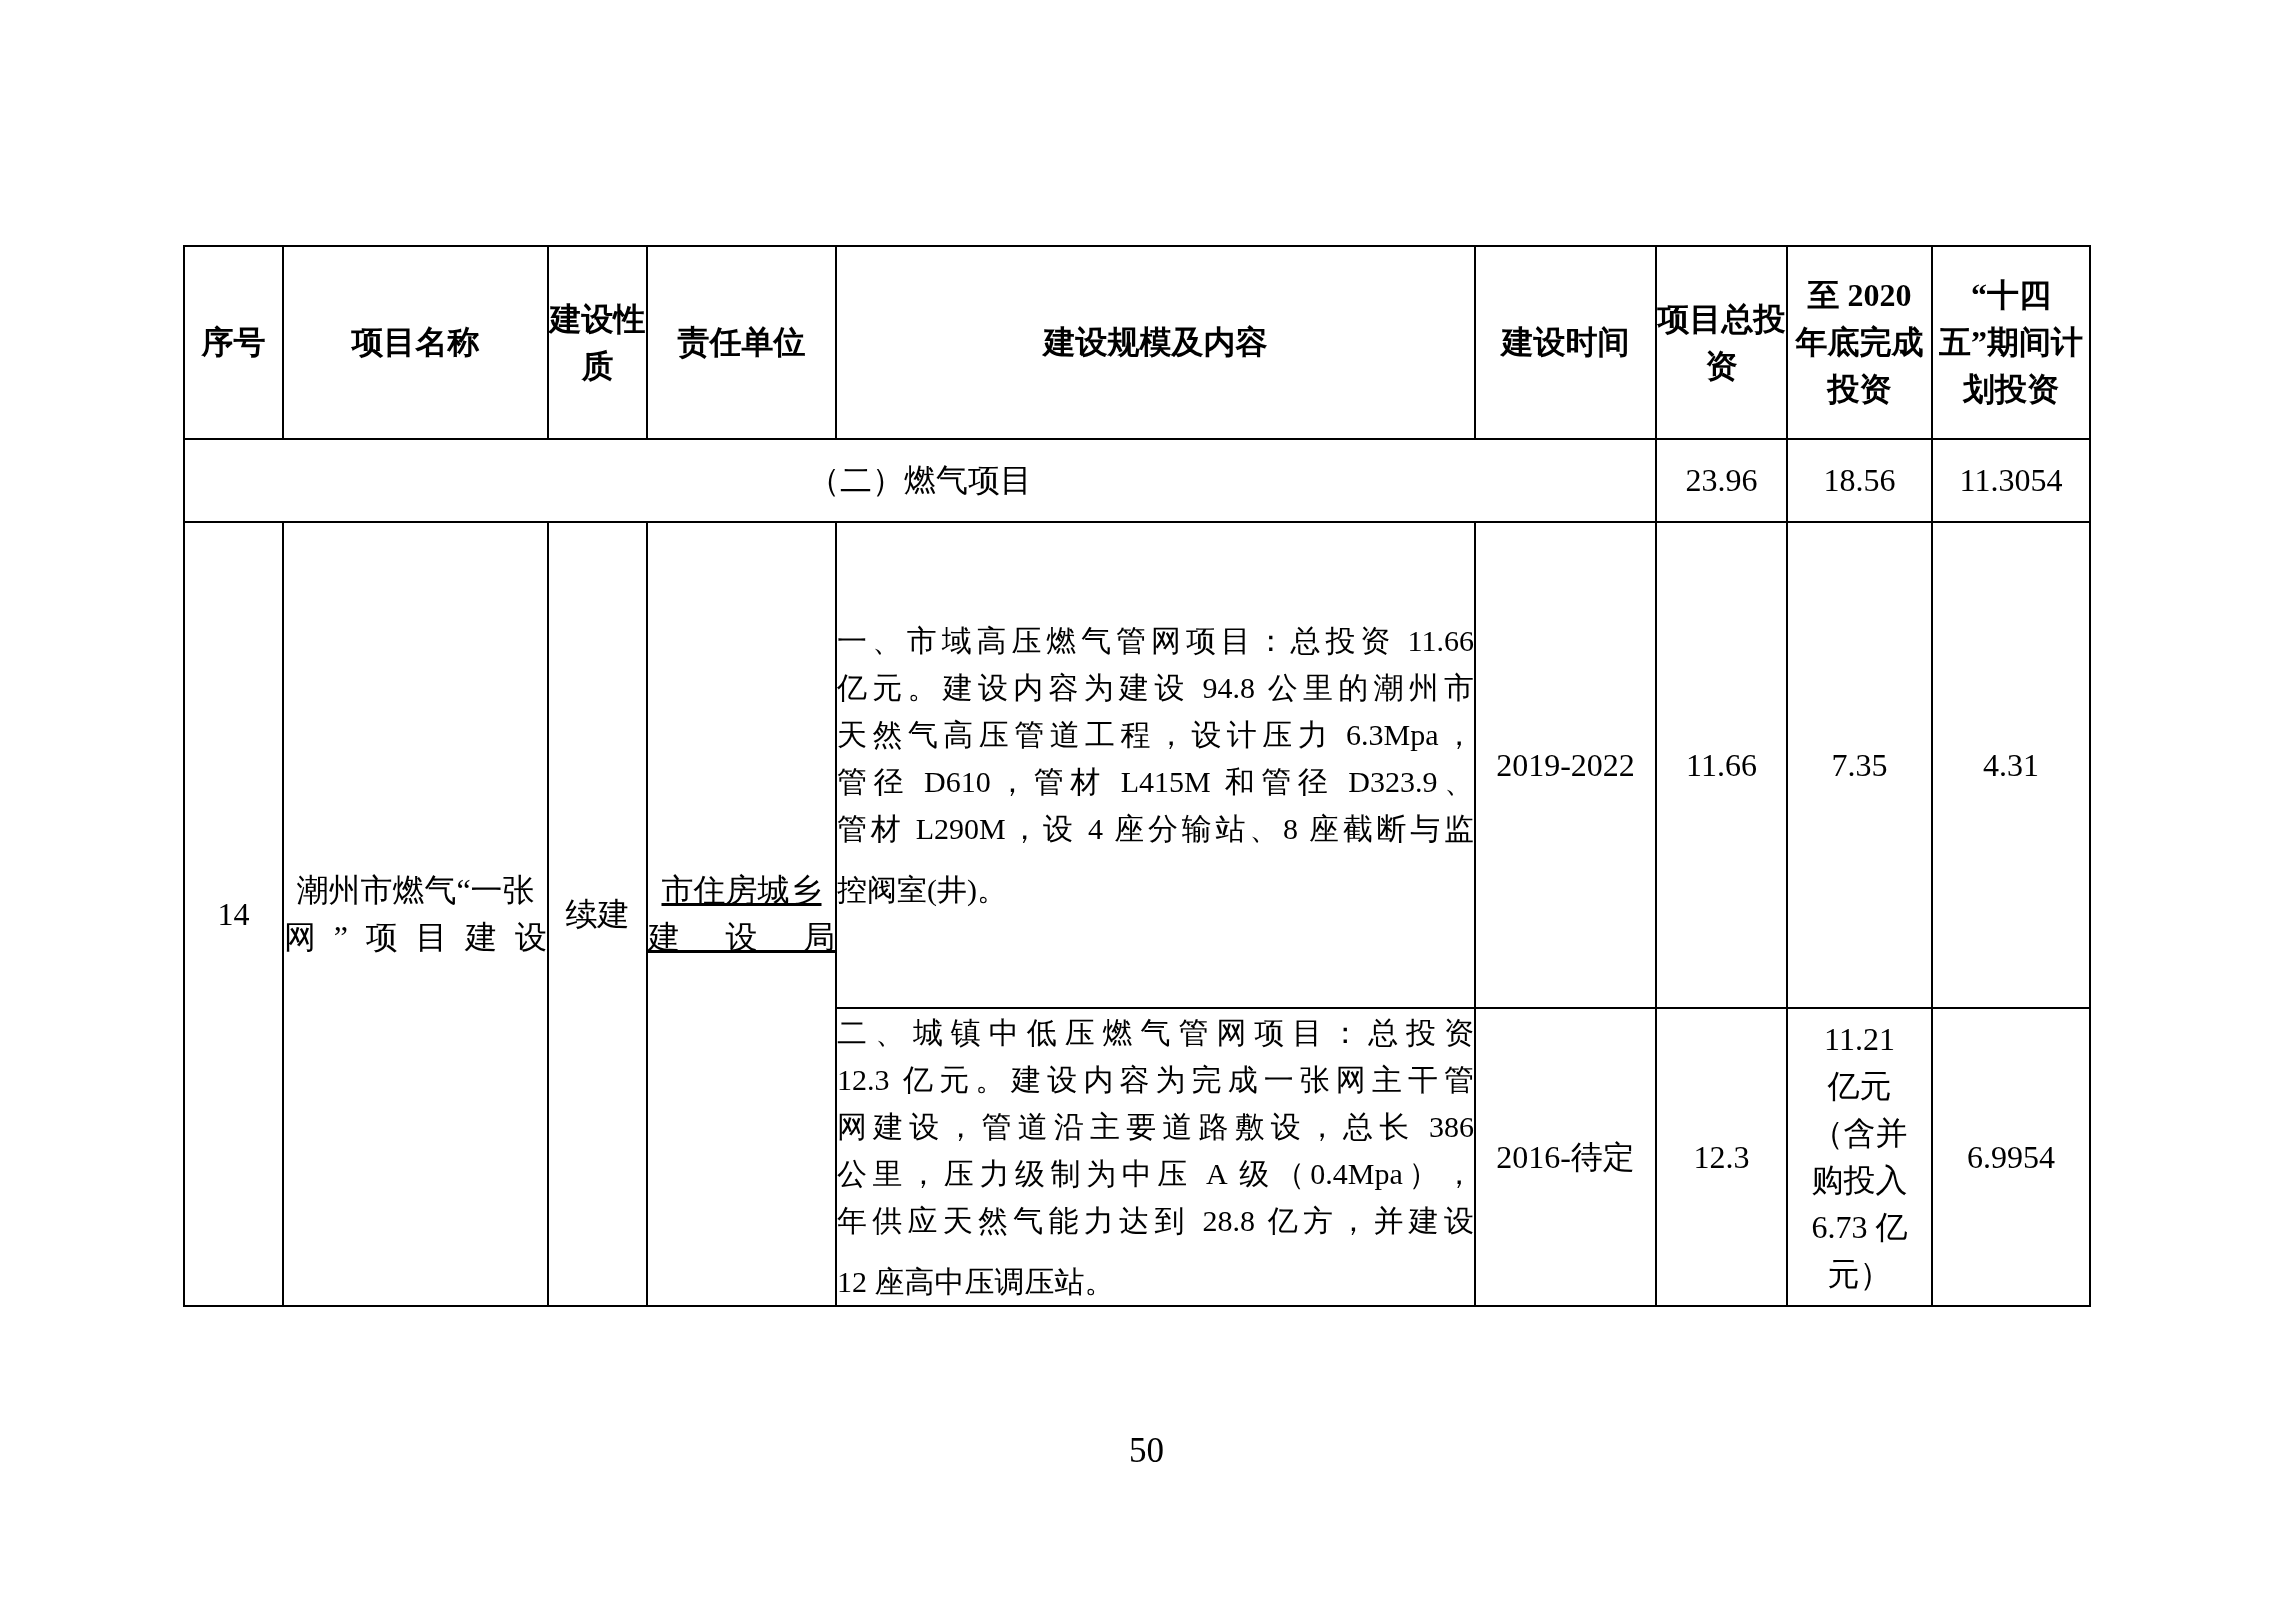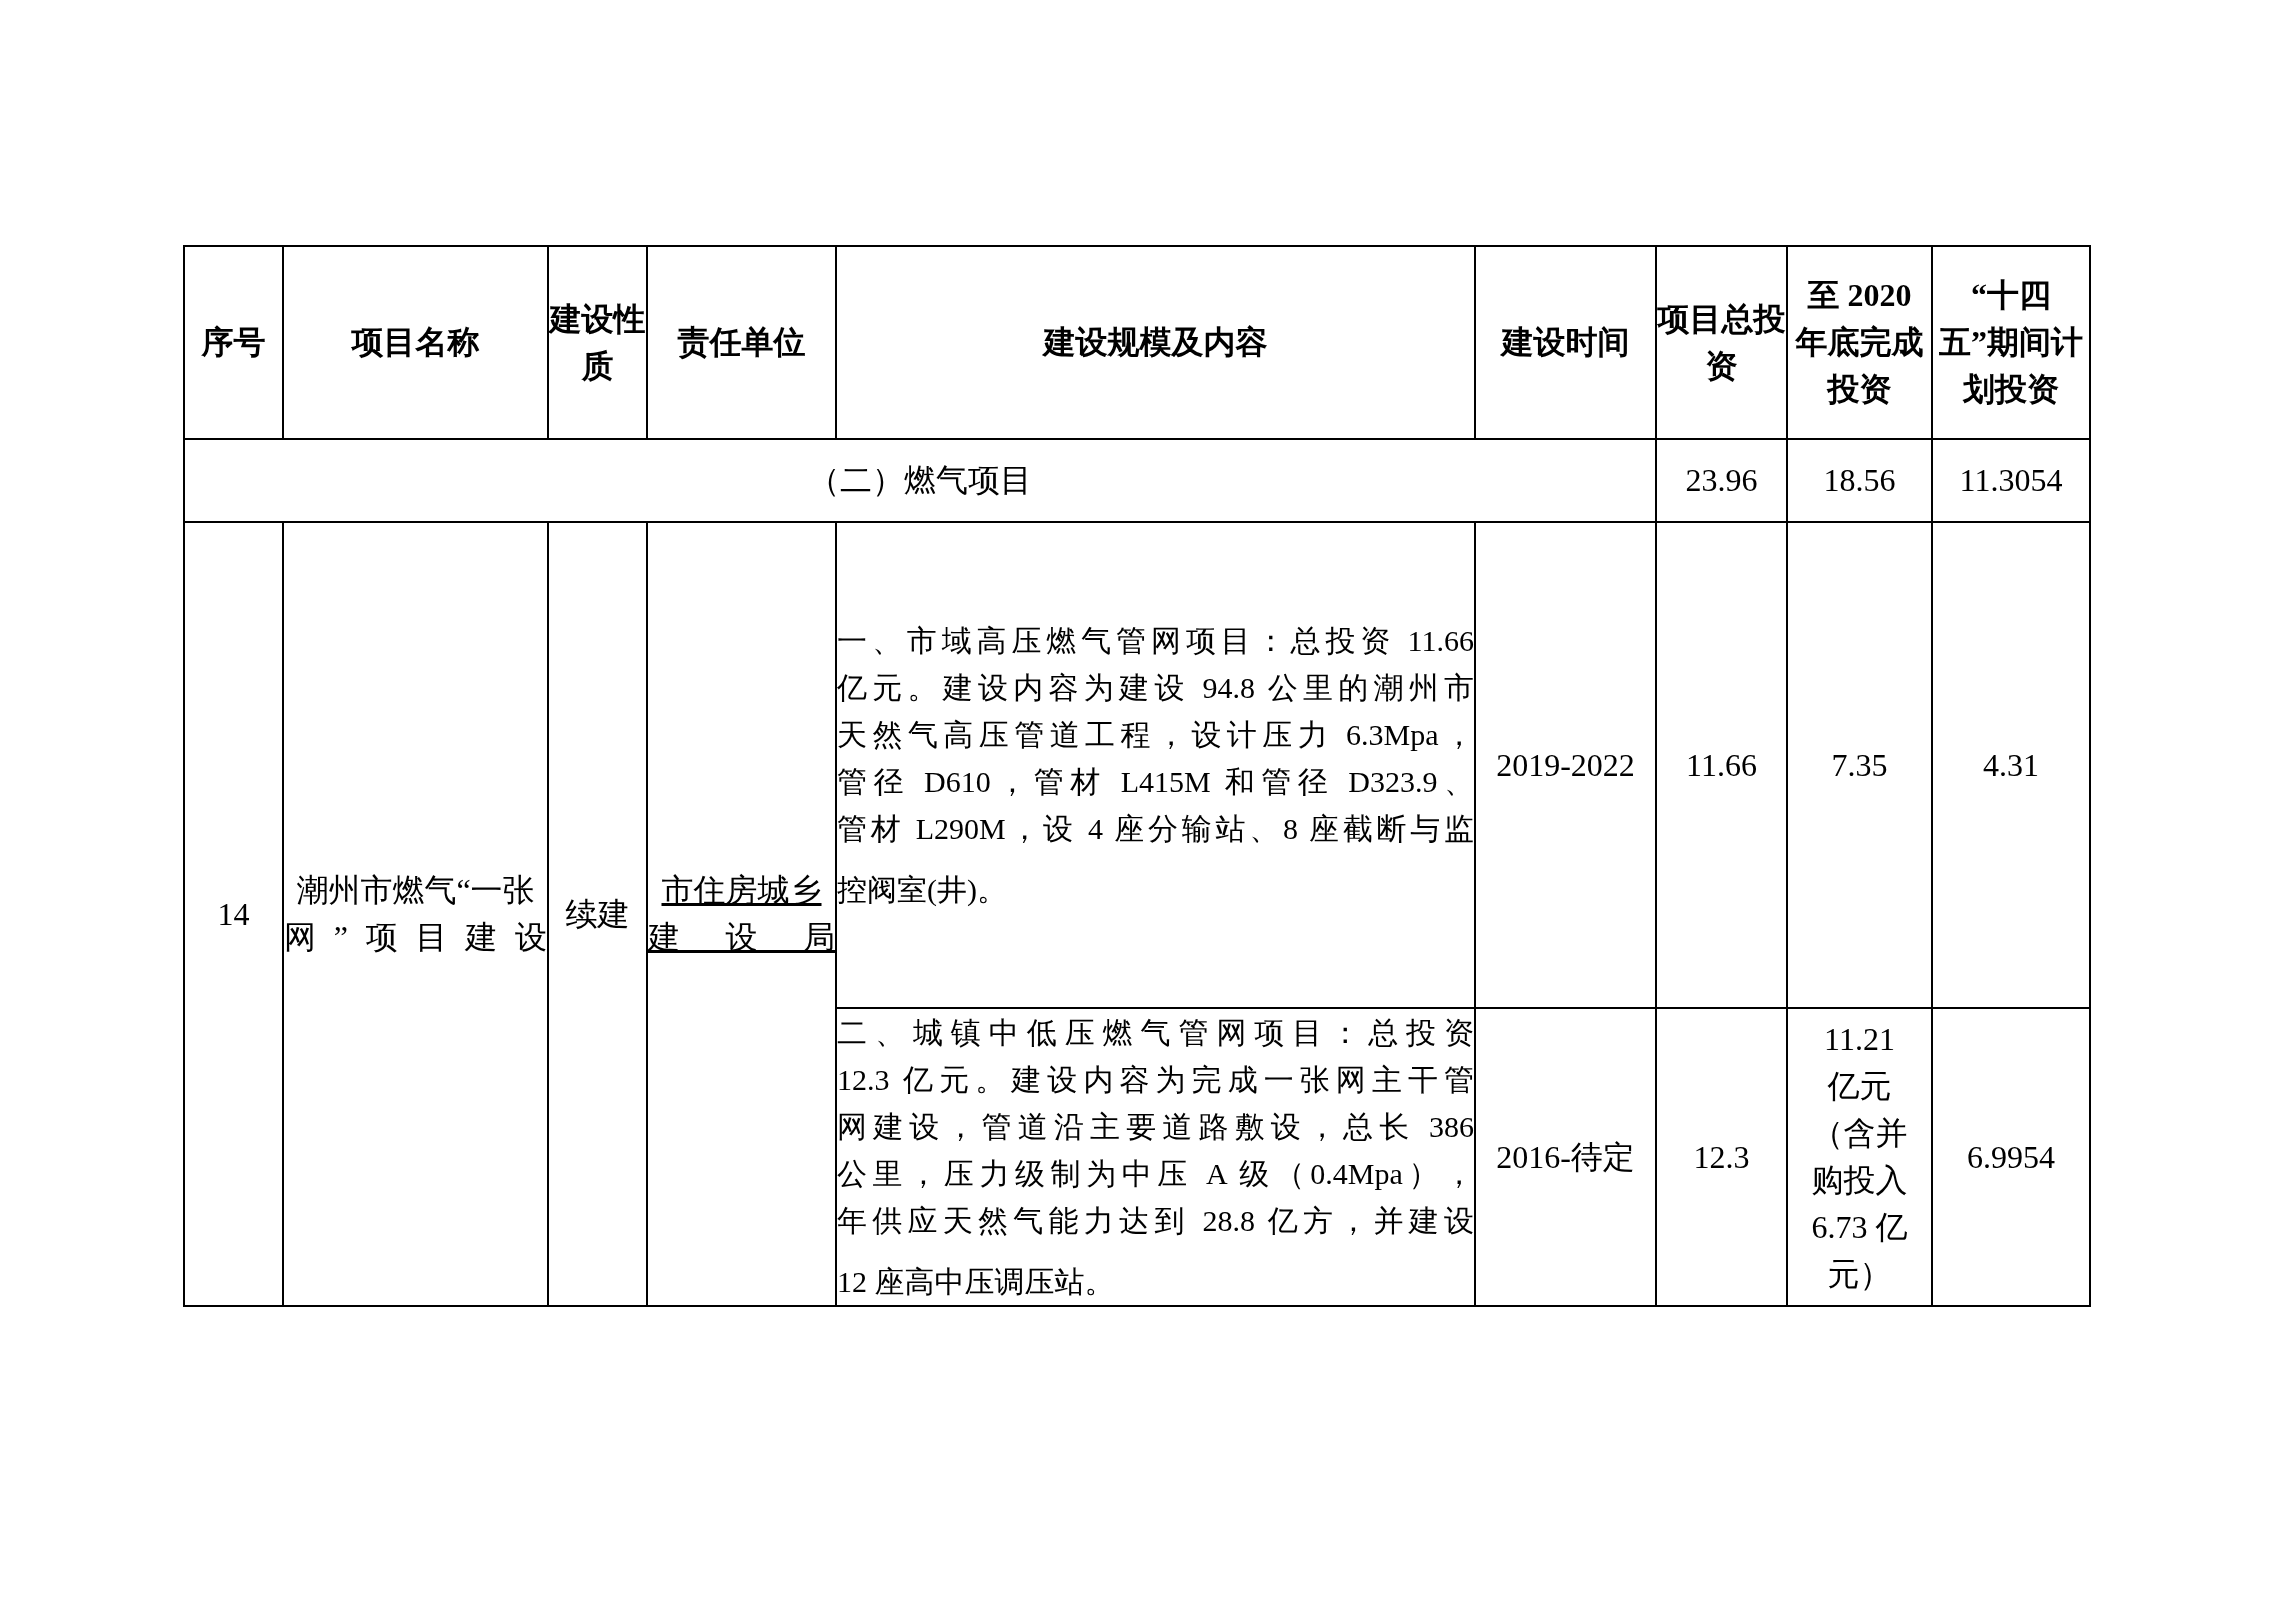--- a/index.html
+++ b/index.html
@@ -137,15 +137,16 @@
 亿元
 （含并
 购投入
 6.73 亿
 元）</td>
       <td>6.9954</td>
     </tr>
   </tbody>
     </table>
 
+  <div class="page-number">50</div>
 
 </div>
 
 
 </body></html>

